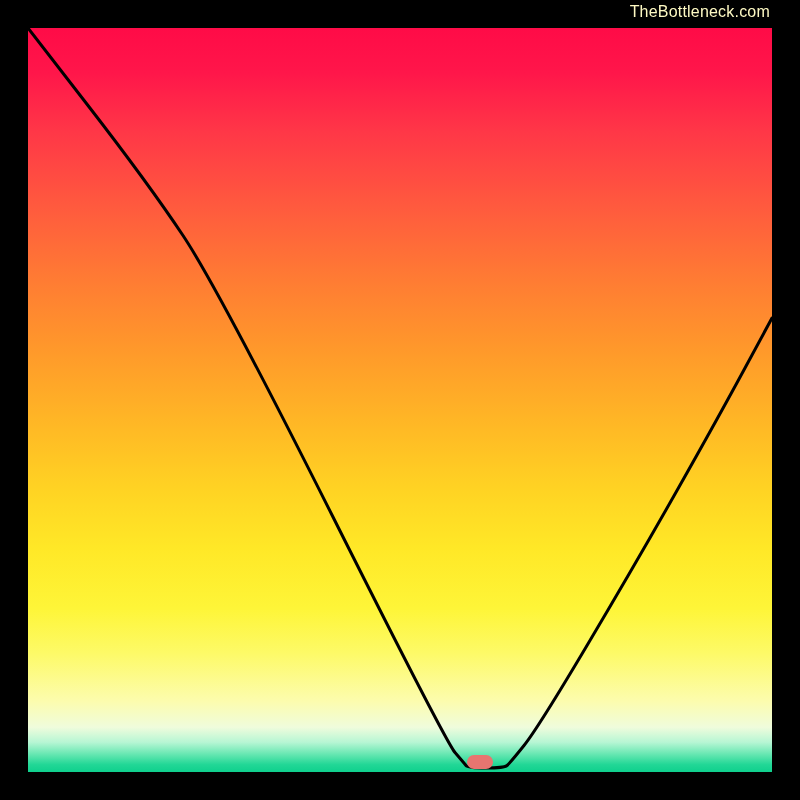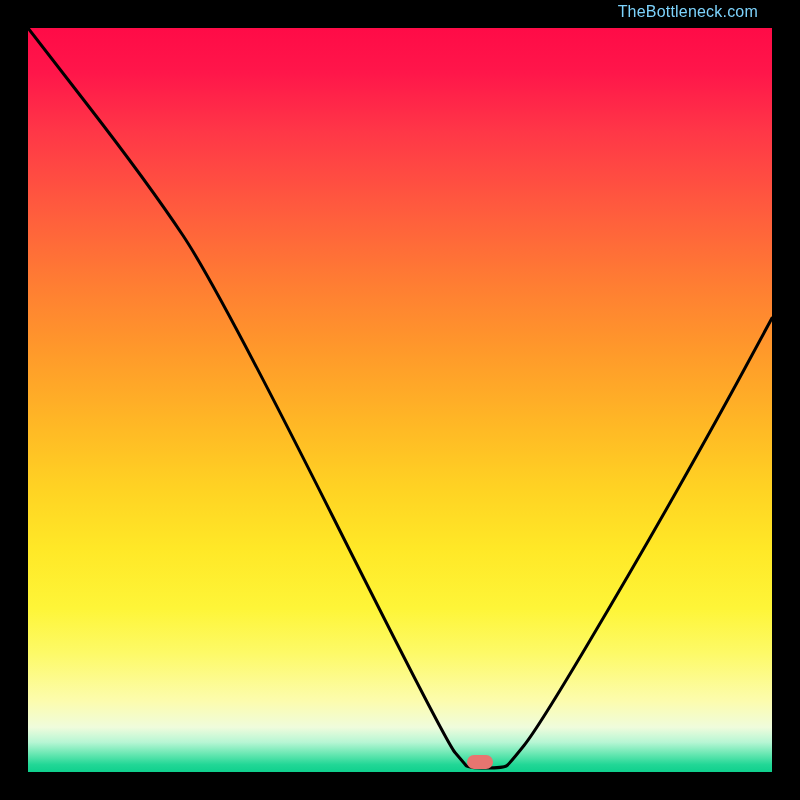--- a/index.html
+++ b/index.html
@@ -19,22 +19,22 @@
       #fef538 78%,
       #fdfa67 84%,
       #fcfcae 90.5%,
       #effcdc 94%,
       #b7f6d4 96%,
       #6ce8b4 97.5%,
       #22d796 99%,
       #0fd08d 100%);
   }
   .attrib{
-    position:absolute;top:3px;right:42px;
-    font:16px Arial,Helvetica,sans-serif;color:#7dd3fc;
+    position:absolute;top:3px;right:30px;
+    font:16px Arial,Helvetica,sans-serif;color:#fef9c3;
     letter-spacing:.2px;
   }
   svg.curve{position:absolute;left:28px;top:28px;width:744px;height:744px;pointer-events:none;}
   .marker{
     position:absolute;width:26px;height:14px;border-radius:7px;
     background:#e77570;
   }
 </style>
 </head>
 <body>

